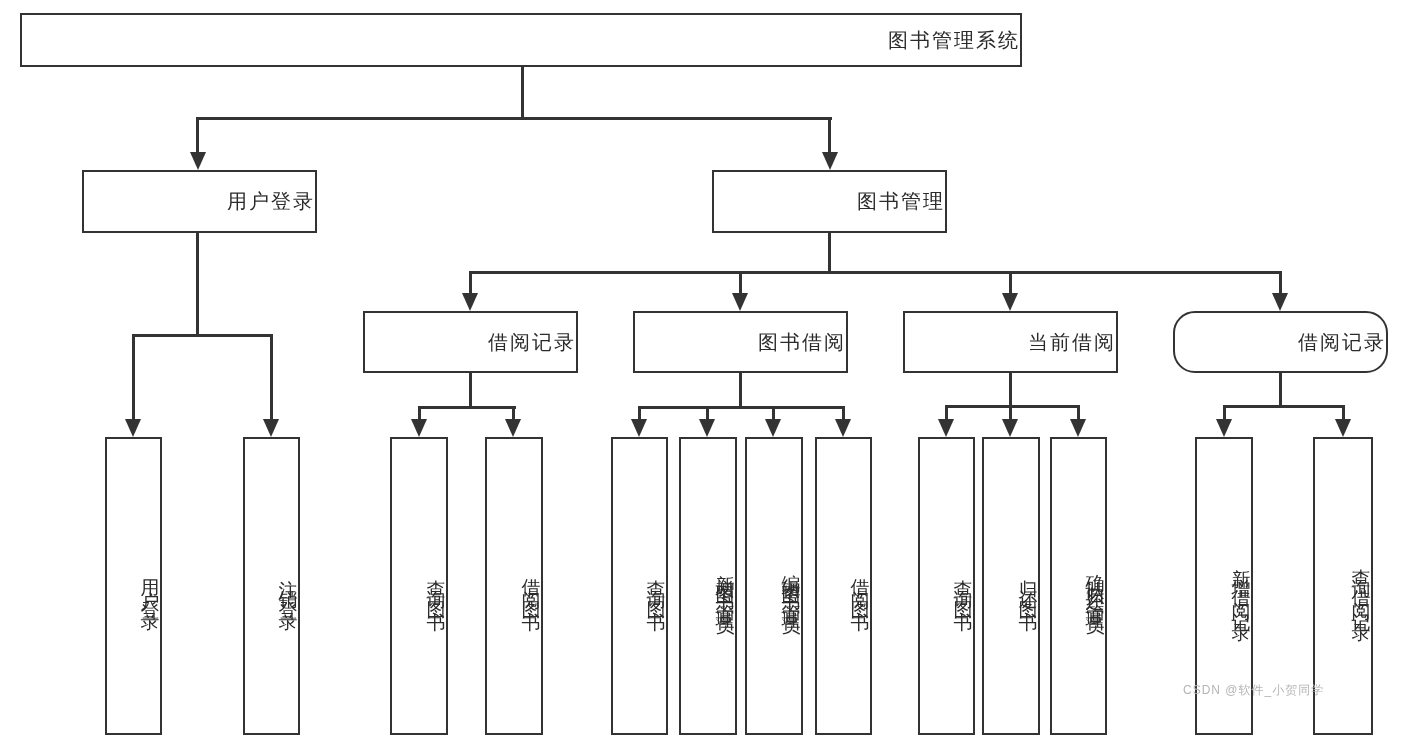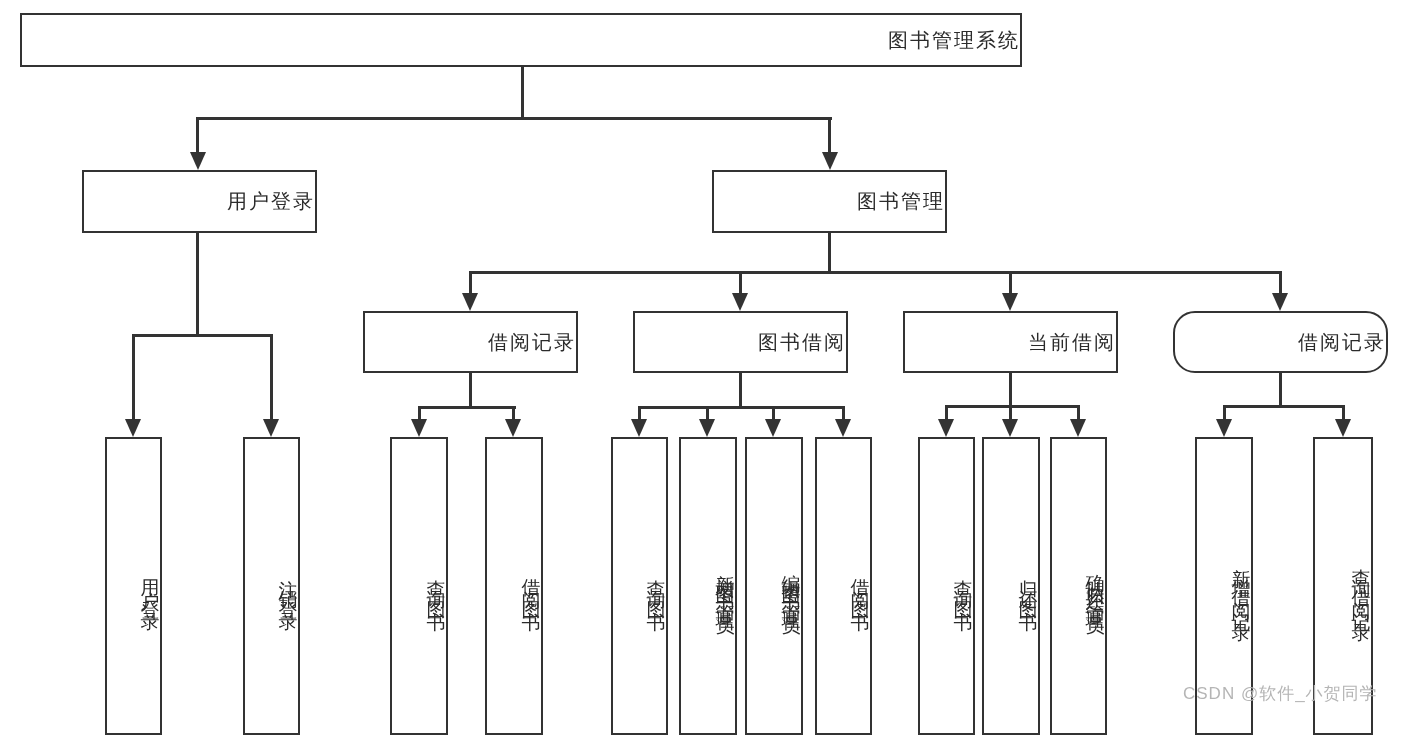--- a/index.html
+++ b/index.html
@@ -27,21 +27,21 @@
   .vline,.hline{position:absolute;background:var(--line);}
   .vline{width:3px;}
   .hline{height:3px;}
   .arrow{
     position:absolute;width:0;height:0;
     border-left:8px solid transparent;border-right:8px solid transparent;
     border-top:18px solid var(--line);
   }
   .watermark{
     position:absolute;left:1183px;top:682px;z-index:5;
-    font-size:17px;color:var(--watermark);white-space:nowrap;letter-spacing:1px;
+    font-size:12px;color:var(--watermark);white-space:nowrap;letter-spacing:1px;
   }
 </style>
 </head>
 <body>
 
 <div class="stage">
 
   <div class="box h" style="left:20px;top:13px;width:1002px;height:54px;">
     <span>图书管理系统</span>
   </div>

